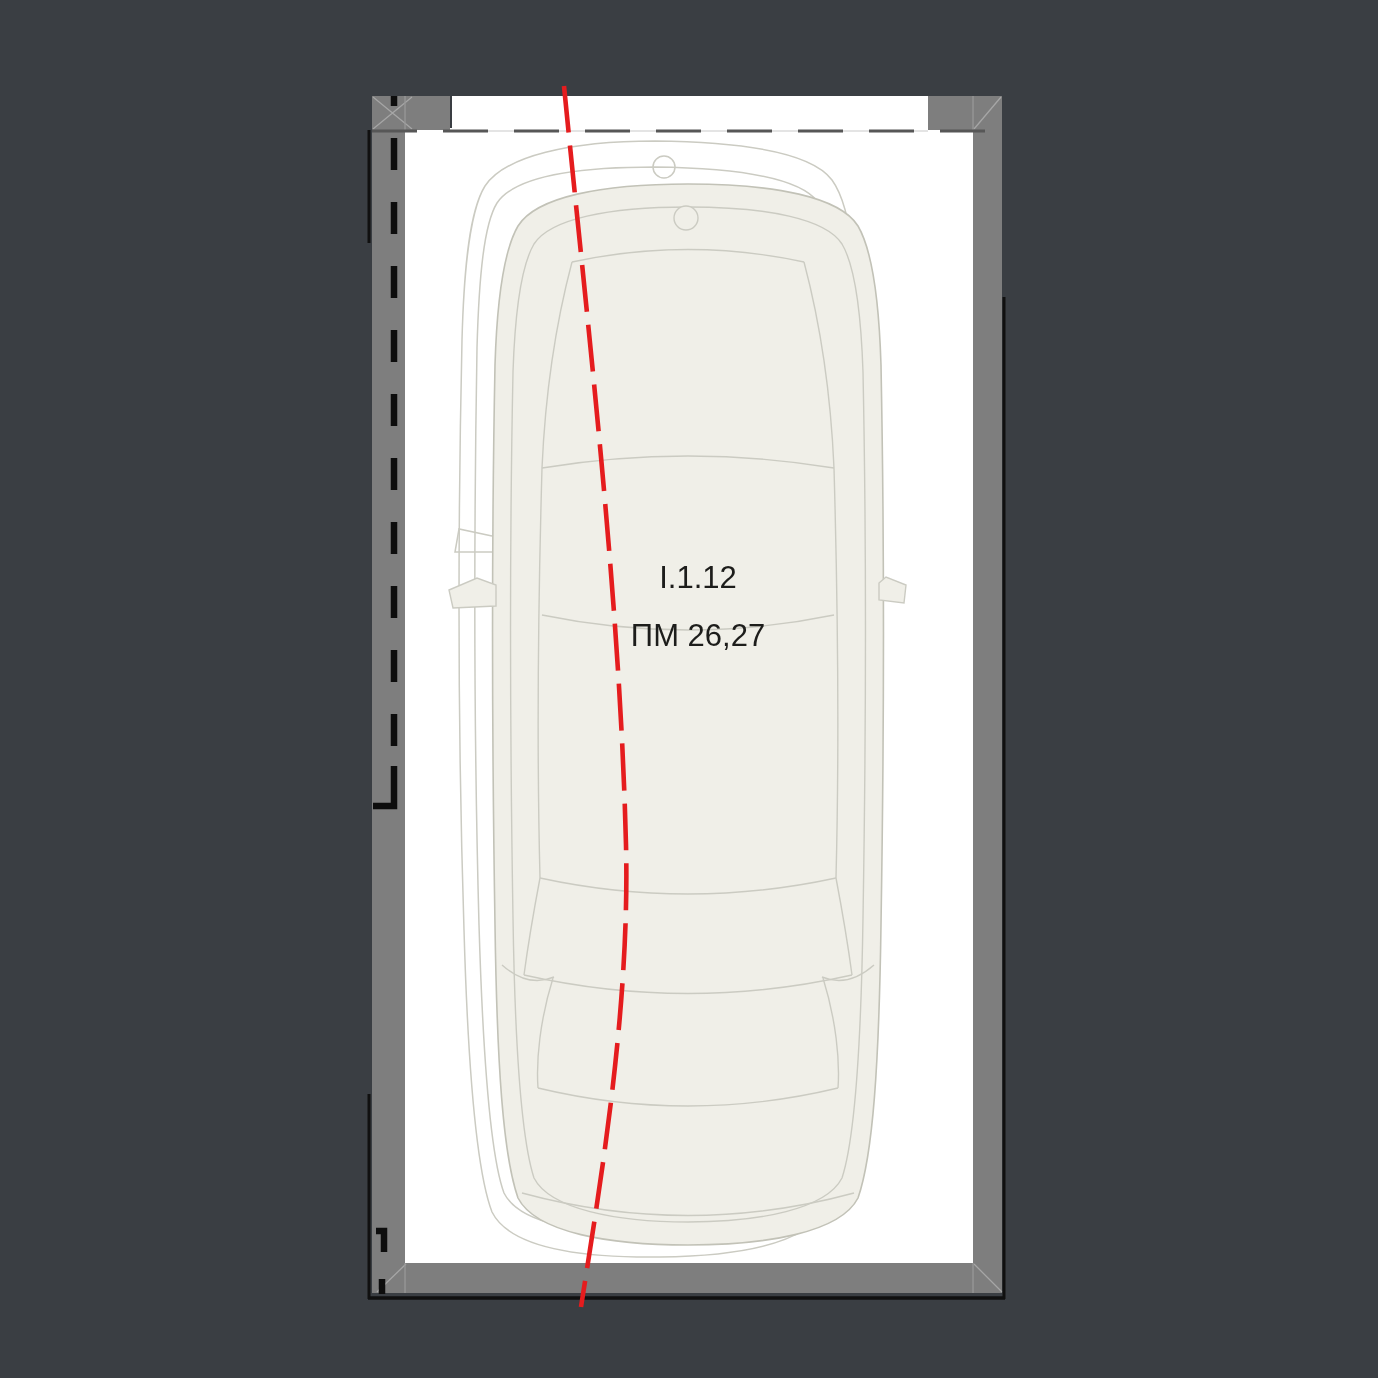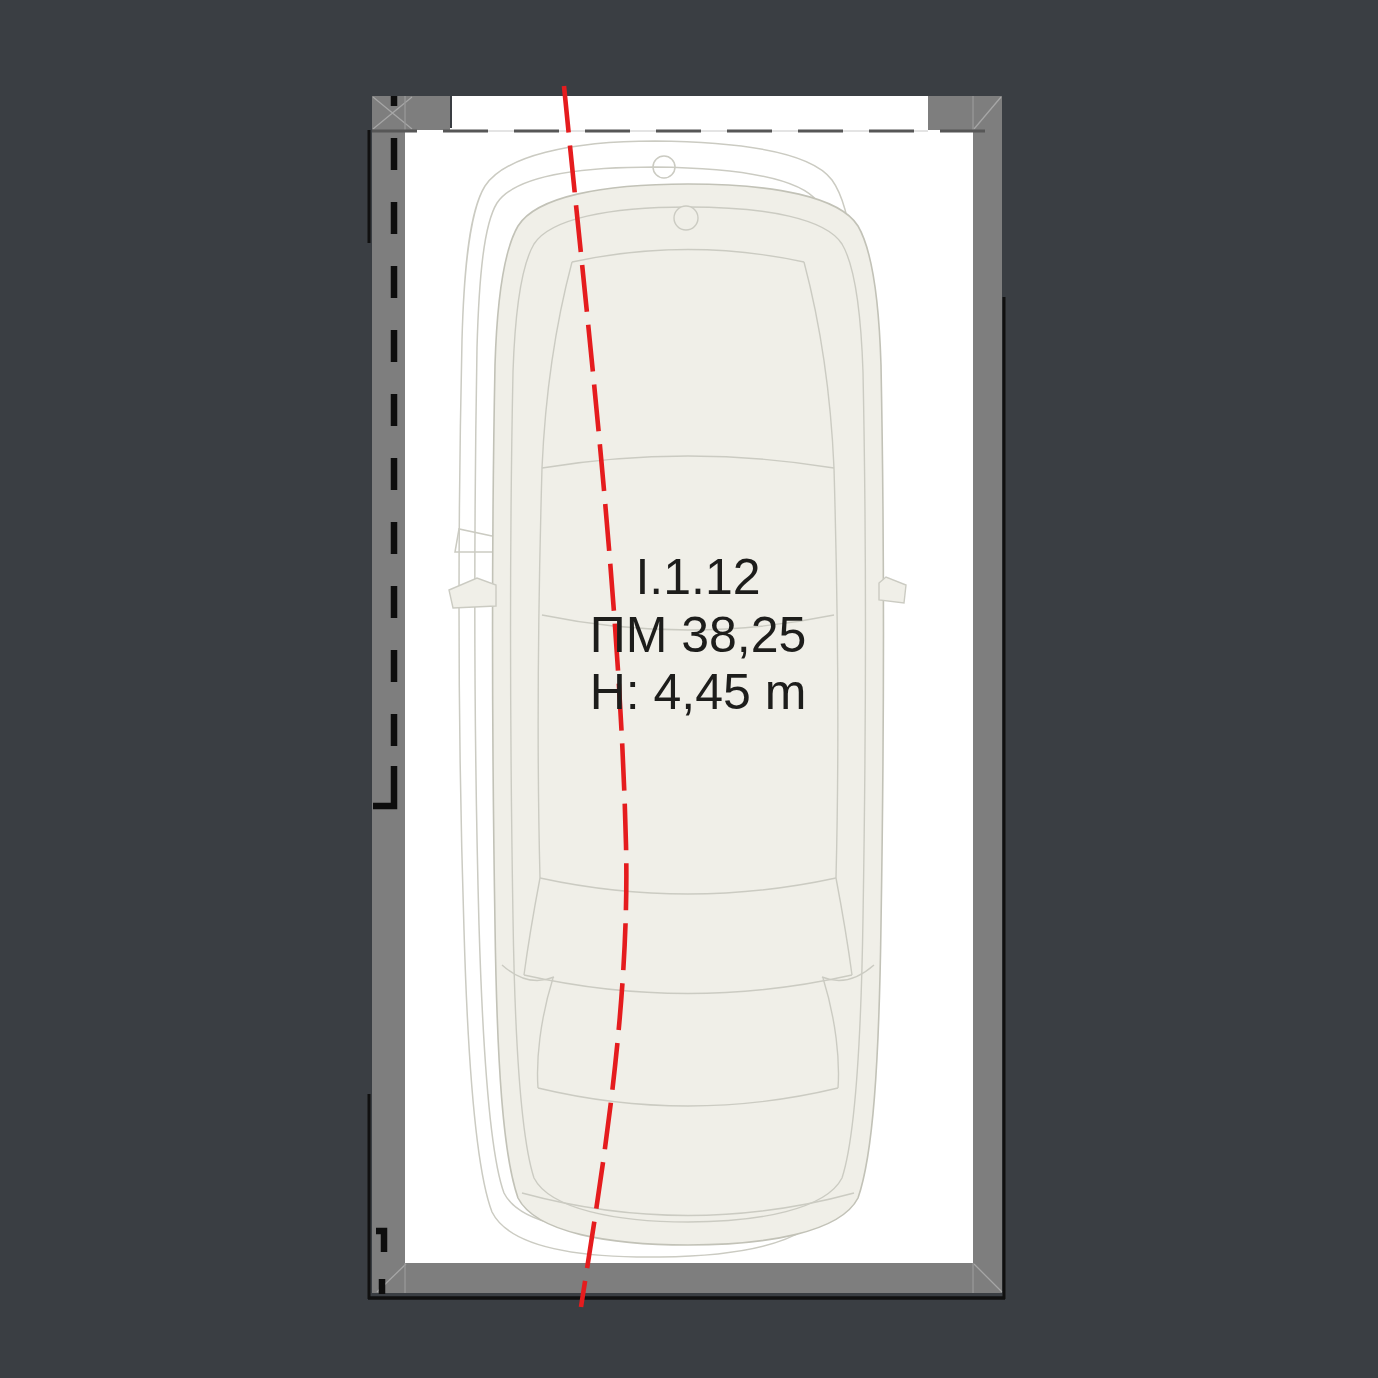--- a/index.html
+++ b/index.html
@@ -5,21 +5,21 @@
   html,body{margin:0;padding:0;background:#3a3e43;}
   .stage{
     position:relative;width:1378px;height:1378px;overflow:hidden;
     background:var(--background,#3a3e43);
     font-family:"Liberation Sans",sans-serif;
   }
   .stage svg{position:absolute;left:0;top:0;}
   .label-block{
     position:absolute;left:698px;top:549px;transform:translateX(-50%);
     text-align:center;color:var(--text,#1d1d1b);
-    font-size:50px;line-height:57.5px;white-space:nowrap;
+    font-size:31px;line-height:57.5px;white-space:nowrap;
   }
   .label-block sup{font-size:60%;line-height:0;}
 </style>
 </head>
 <body>
 
 <div class="stage">
 
   <svg width="1378" height="1378" viewBox="0 0 1378 1378">
 
@@ -113,17 +113,16 @@
       <circle cx="686" cy="218" r="12" style="fill:var(--car-fill,#f0efe8);stroke:var(--car-line,#cbcbc2);stroke-width:1.4"></circle>
       <path d="M496 606 L453 608 L449 590 L477 578 L496 585 Z" style="fill:var(--car-fill,#f0efe8);stroke:var(--car-line,#cbcbc2);stroke-width:1.4"></path>
       <path d="M879 583 L886 577 L906 585 L904 603 L879 600 Z" style="fill:var(--car-fill,#f0efe8);stroke:var(--car-line,#cbcbc2);stroke-width:1.4"></path>
     </g>
 
     <path d="M564 86 C588 330 620 600 626 845 C630 1010 600 1185 581 1307" style="stroke:var(--centerline-red,#e51c1e);stroke-width:4.6;stroke-dasharray:47 13;fill:none"></path>
   </svg>
 
   <div class="label-block">
     <div>I.1.12</div>
-    <div>ПМ 38,25</div>
-    <div>H: 4,45 m</div>
+    <div>ПМ 26,27</div>
   </div>
 
 </div>
 
 </body></html>

